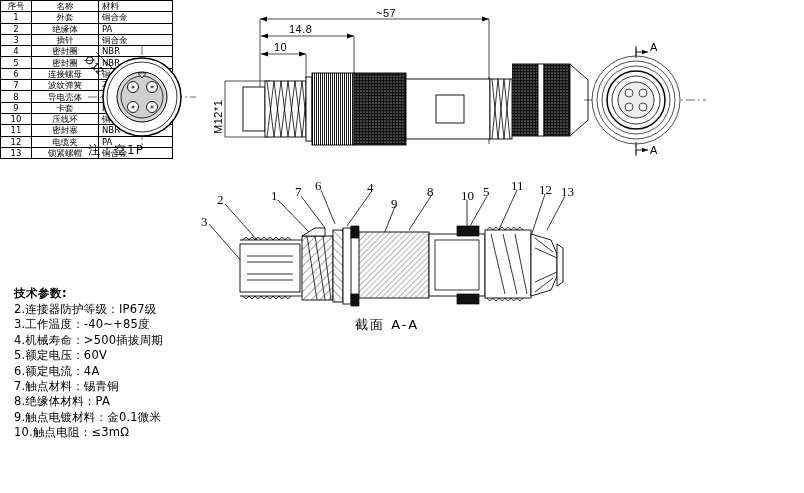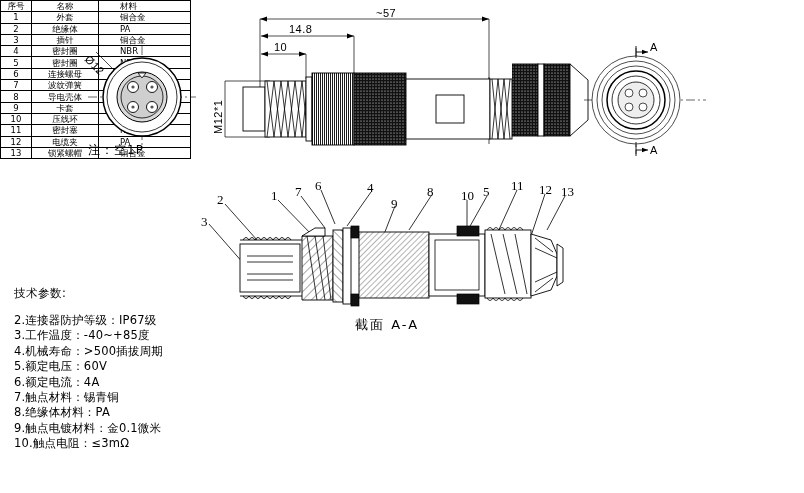--- a/index.html
+++ b/index.html
@@ -4,30 +4,30 @@
 <style>
   html,body{margin:0;padding:0;background:#ffffff;}
   body{width:804px;height:493px;position:relative;overflow:hidden;
        font-family:"DejaVu Sans","Liberation Sans",sans-serif;color:#000;}
   .abs{position:absolute;}
   svg{display:block;}
   .dimtxt{font-size:11px;font-family:"Liberation Sans",sans-serif;letter-spacing:.5px;}
   .calltxt{font-size:13px;font-family:"Liberation Serif",serif;}
   
   #tech-params{left:14px;top:286px;width:215px;}
-  #tech-params .tp-title{font-size:11.5px;line-height:15px;letter-spacing:.5px;margin-bottom:12px;}
+  #tech-params .tp-title{font-size:11.5px;line-height:15px;letter-spacing:.5px;margin-bottom:1px;font-weight:bold;}
   #tech-params .tp-line{font-size:11.5px;line-height:15.4px;letter-spacing:.2px;white-space:nowrap;}
   #tech-params .tp-cont{padding-left:14px;}
   
   #parts-table{left:637px;top:249px;border-collapse:collapse;background:#fff;}
   #parts-table td,#parts-table th{border:1px solid #000;font-size:8.5px;height:10.3px;
       padding:0 2px;font-weight:normal;line-height:10px;margin-left:35px;}
   #parts-table .c-no{width:26px;text-align:center;}
   #parts-table .c-name{width:62px;text-align:center;}
-  #parts-table .c-mat{width:68px;text-align:left;padding-left:21px;}
+  #parts-table .c-mat{width:68px;text-align:left;padding-left:3px;}
   #parts-table thead td{text-align:center;}
   
   .caption{font-size:12px;letter-spacing:1px;}
   #note-1p{left:88px;top:142px;}
   #section-label{left:355px;top:316px;font-size:13px;letter-spacing:2px;}
 </style>
 </head>
 <body>
 
 <div class="abs" style="left:0;top:0;width:560px;height:175px;margin-top:9px;">

